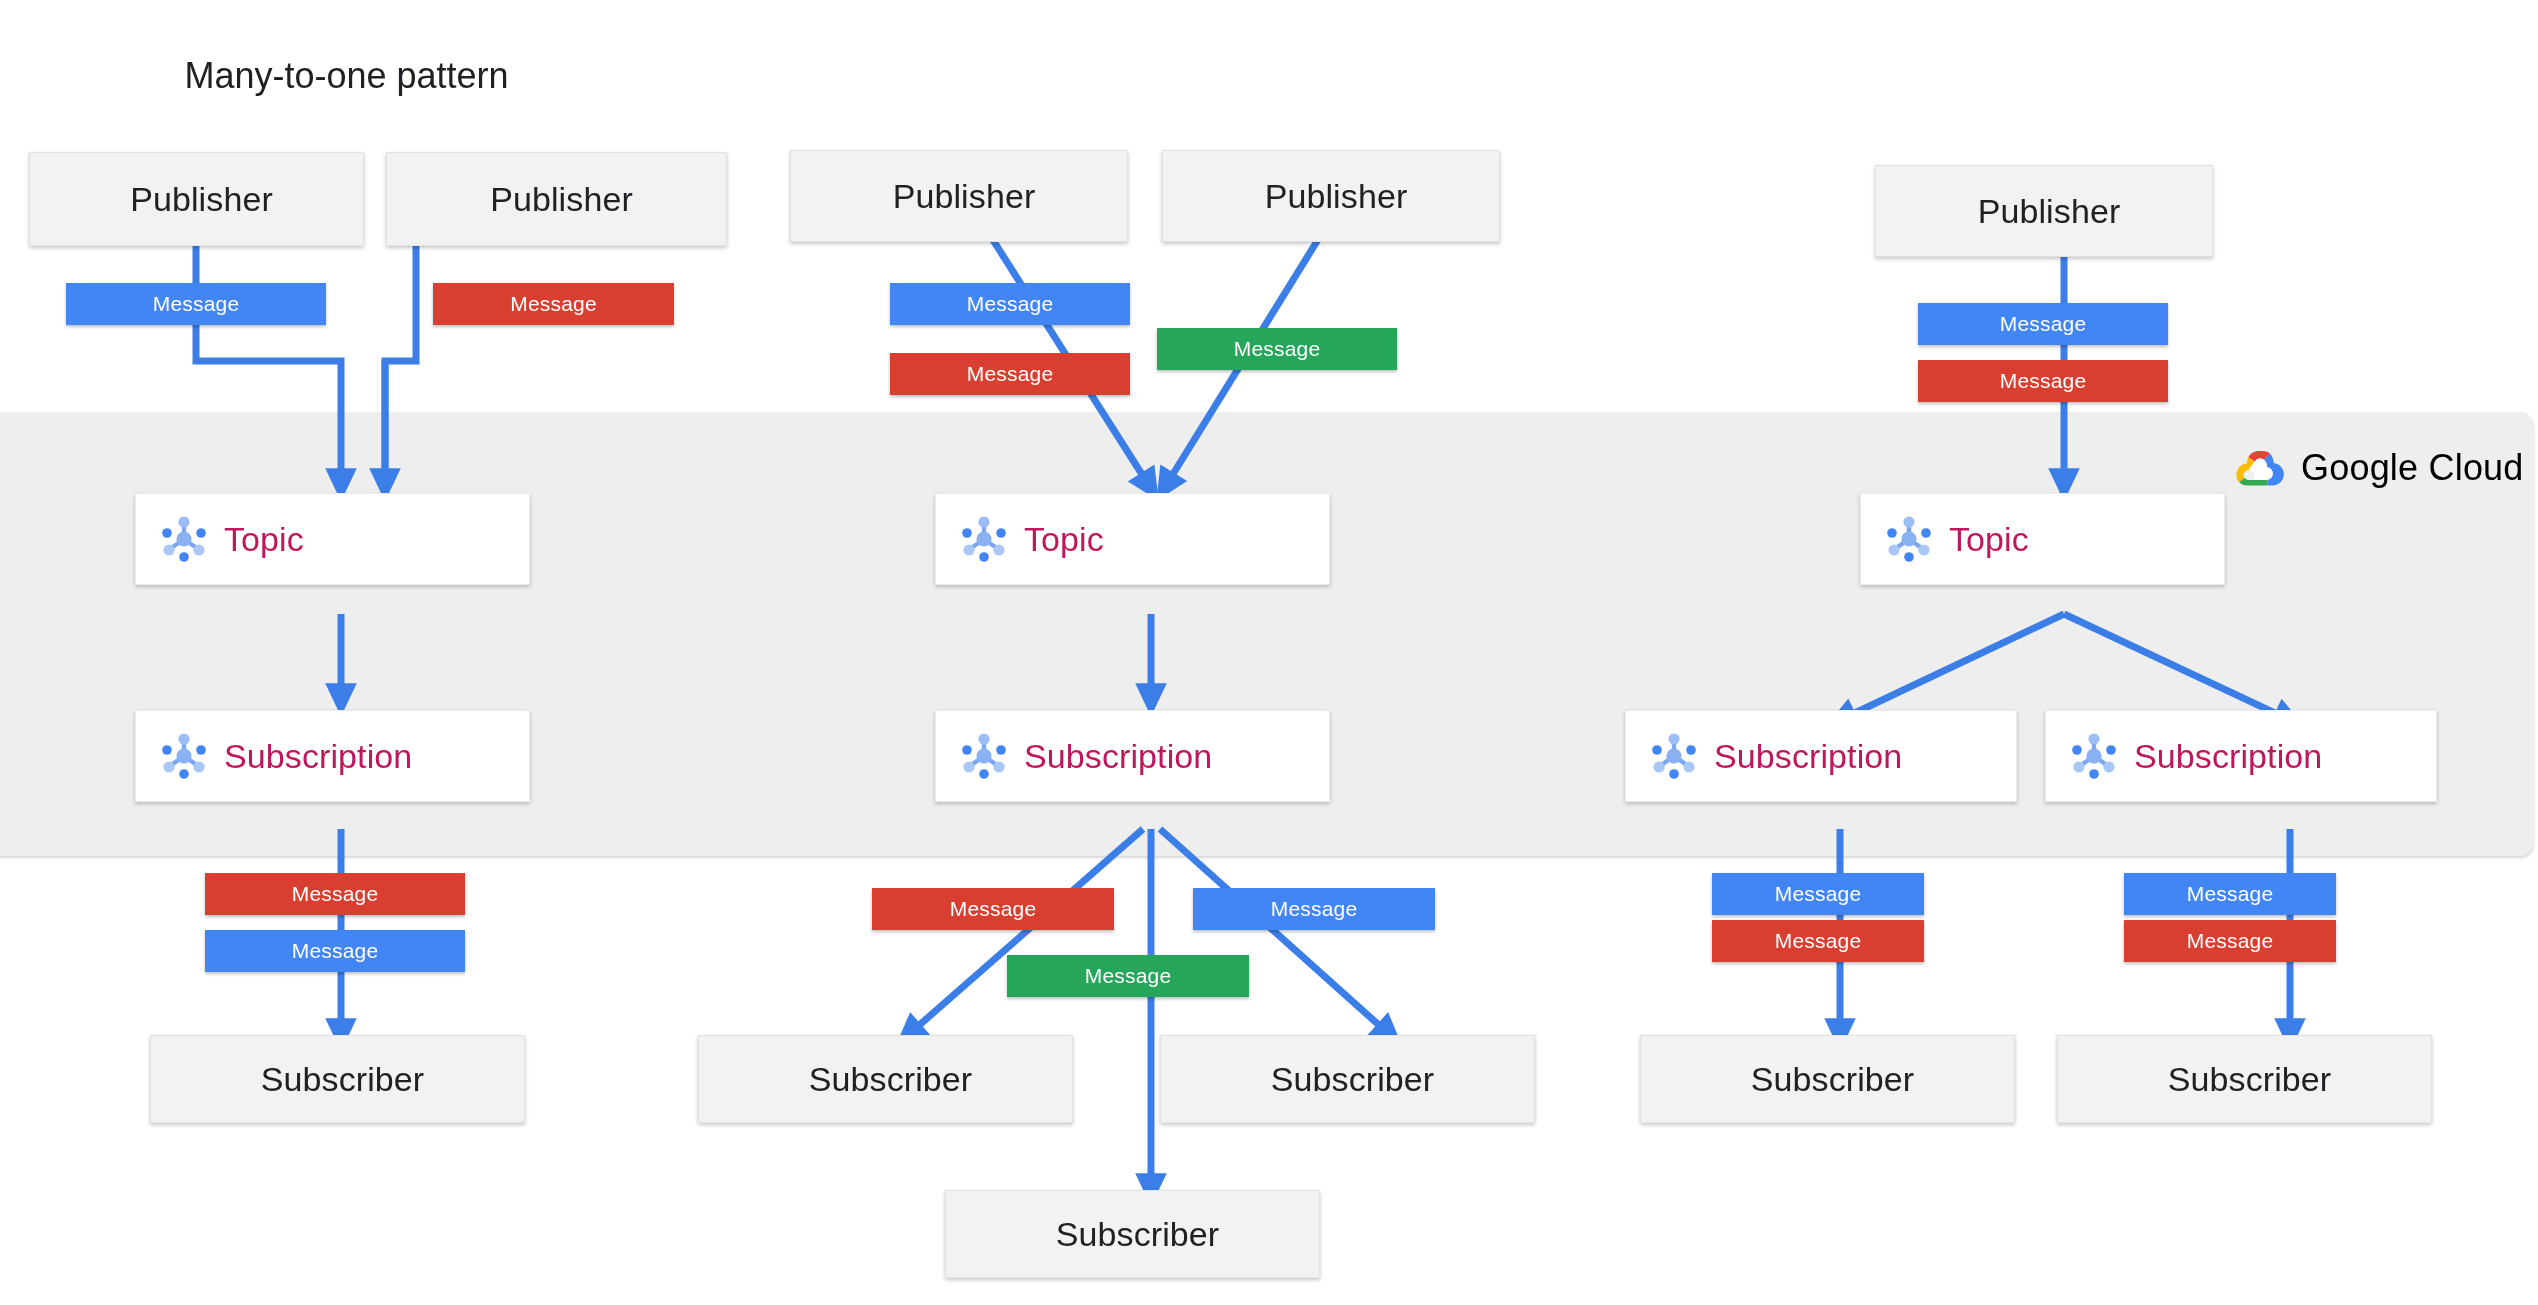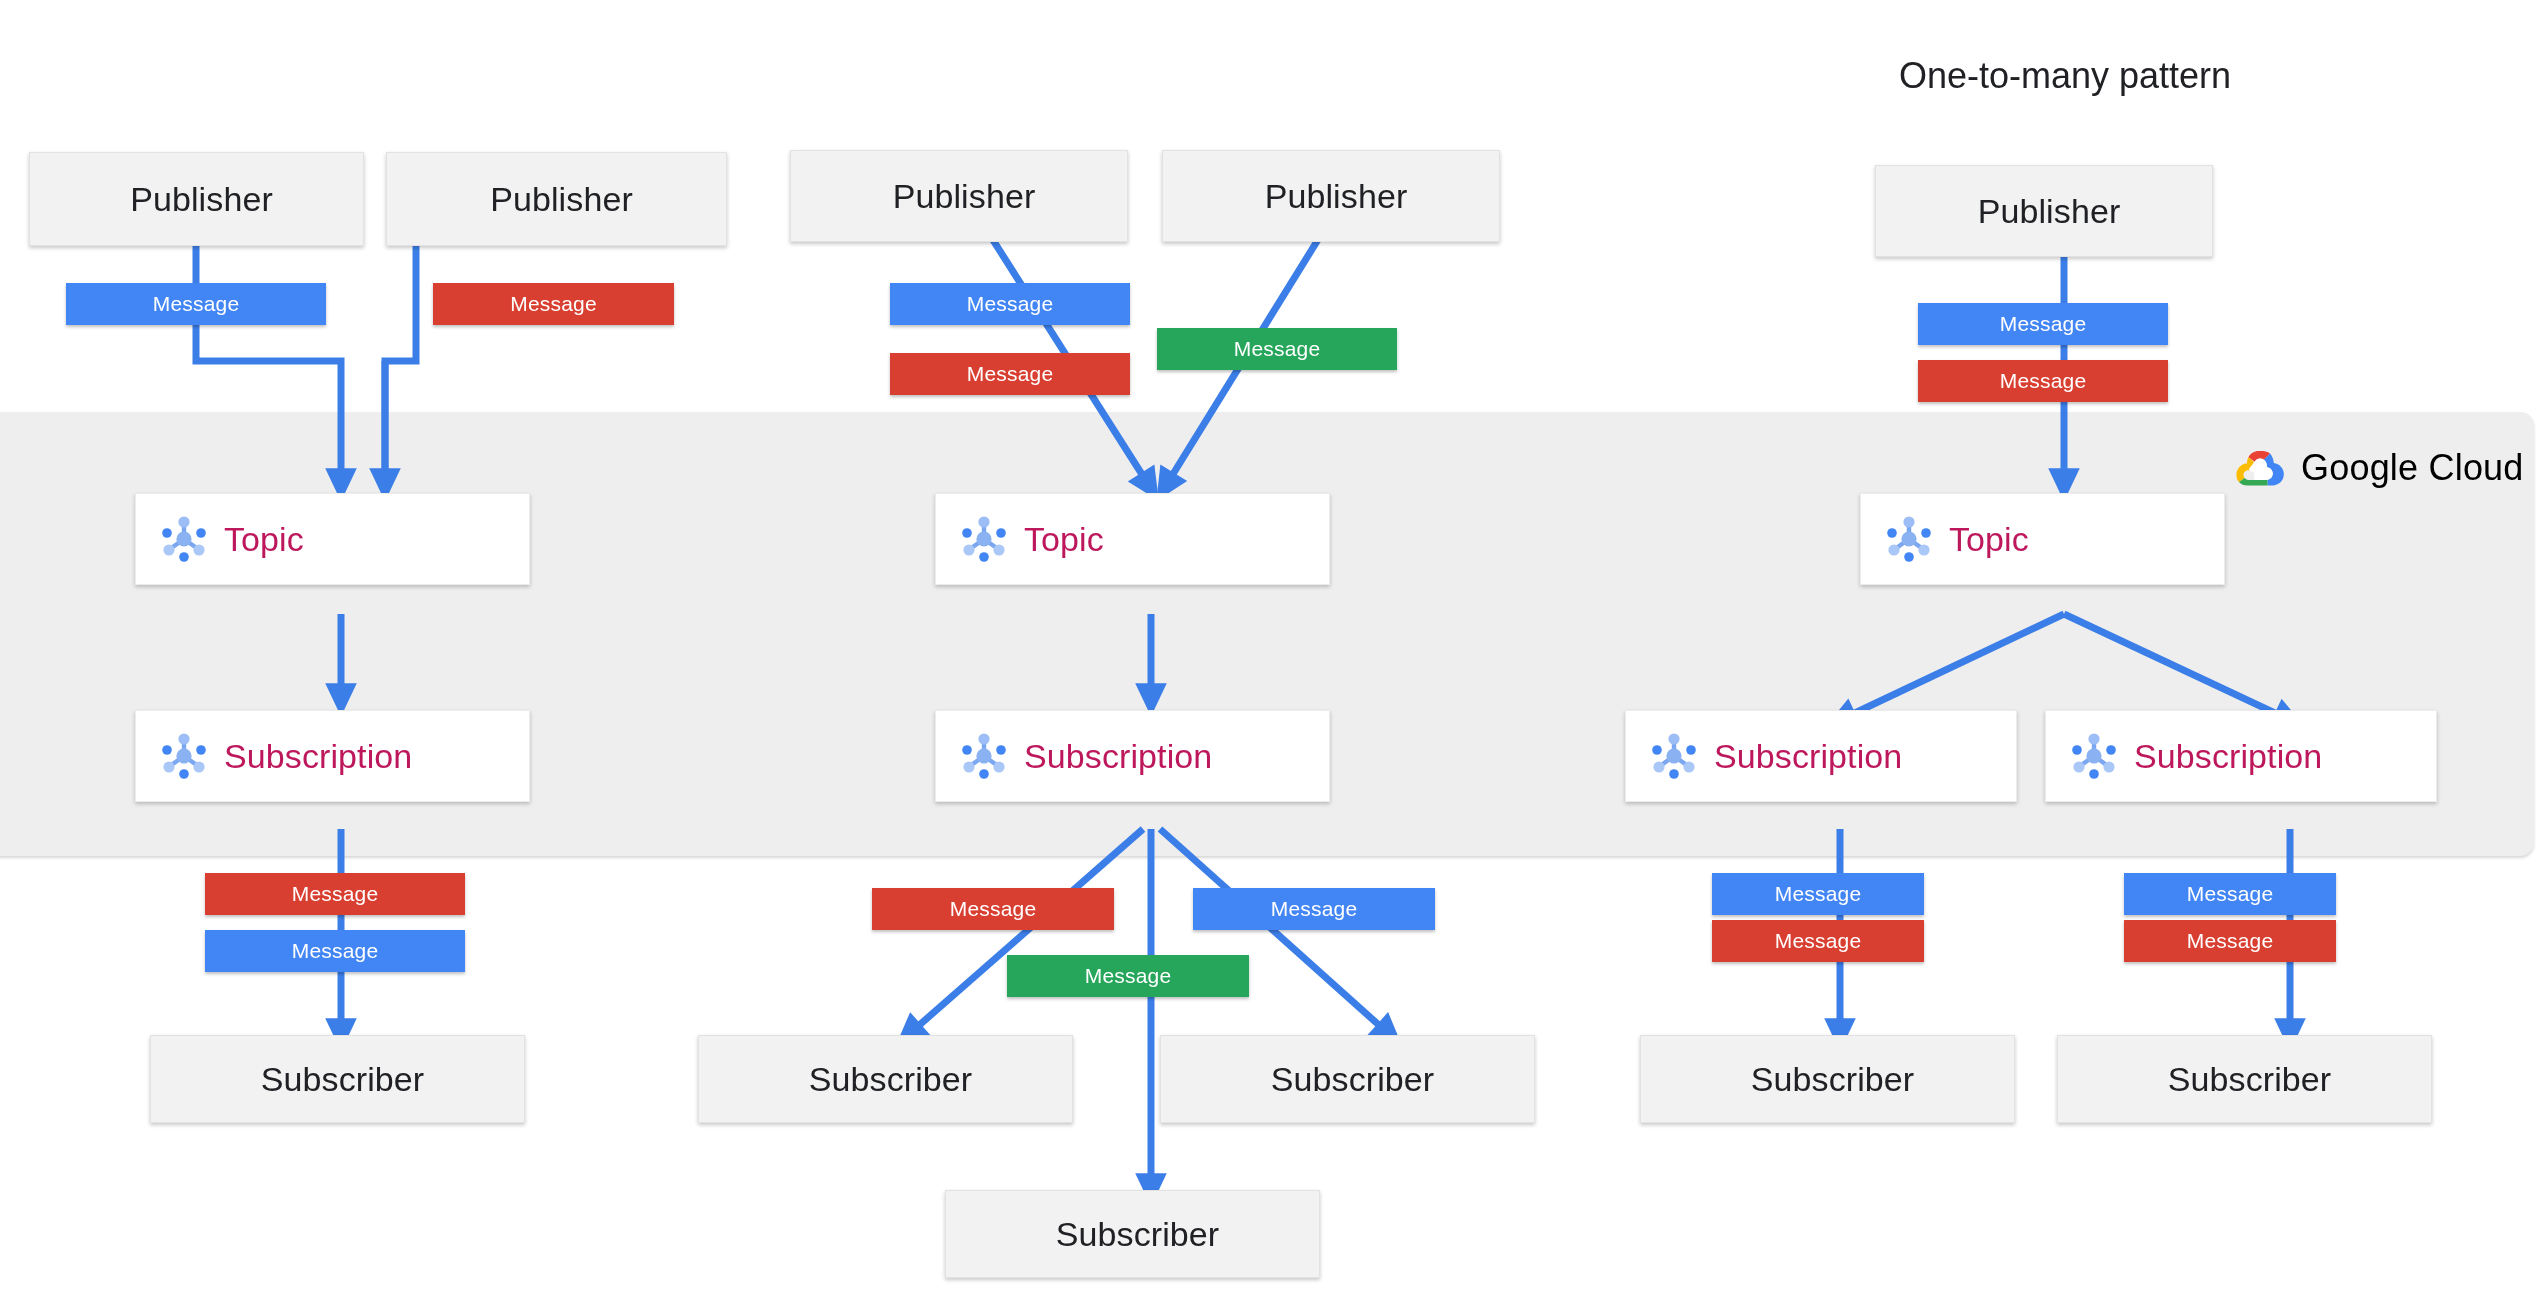--- a/index.html
+++ b/index.html
@@ -77,21 +77,21 @@
       <path d="M1160,829 L1390,1035" marker-end="url(#ah)"></path>
 
       <path d="M2064,196 L2064,485" marker-end="url(#ah)"></path>
       <path d="M2064,614 L1840,720" marker-end="url(#ah)"></path>
       <path d="M2064,614 L2290,720" marker-end="url(#ah)"></path>
       <path d="M1840,829 L1840,1035" marker-end="url(#ah)"></path>
       <path d="M2290,829 L2290,1035" marker-end="url(#ah)"></path>
     </g>
   </svg>
 
-  <div class="heading" style="left:1755px;top:55px;width:620px;">One-to-many pattern</div>
+  <div class="heading" style="left:29px;top:55px;width:635px;">Many-to-one pattern</div>
 
   <div class="node grey-node" style="left:29px;top:152px;width:335px;height:94px;">
     <span class="lbl">Publisher</span>
   </div>
   <div class="node grey-node" style="left:386px;top:152px;width:341px;height:94px;">
     <span class="lbl">Publisher</span>
   </div>
 
   <div class="msg msg-blue" style="left:66px;top:283px;width:260px;height:42px;">
     <span>Message</span>

